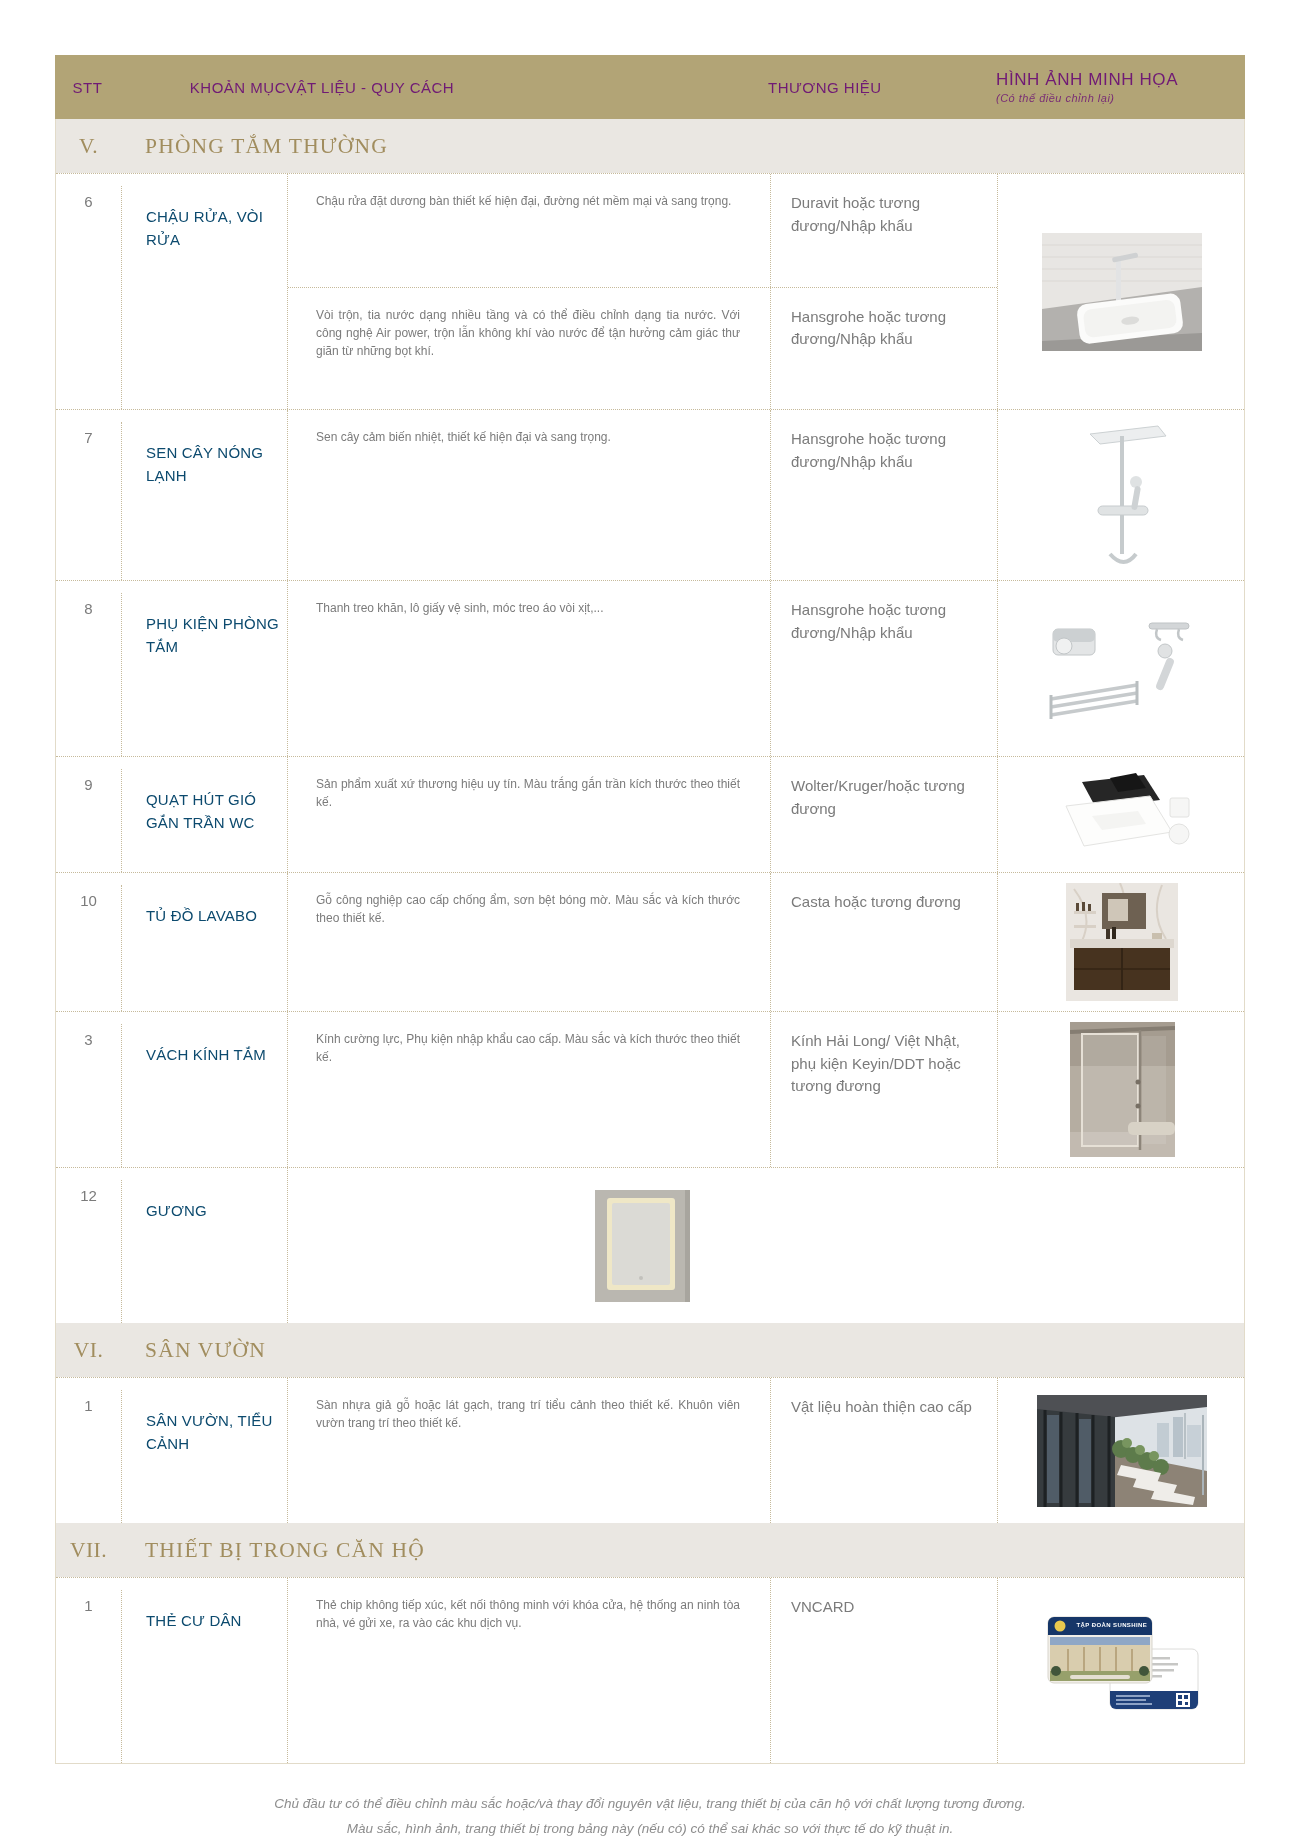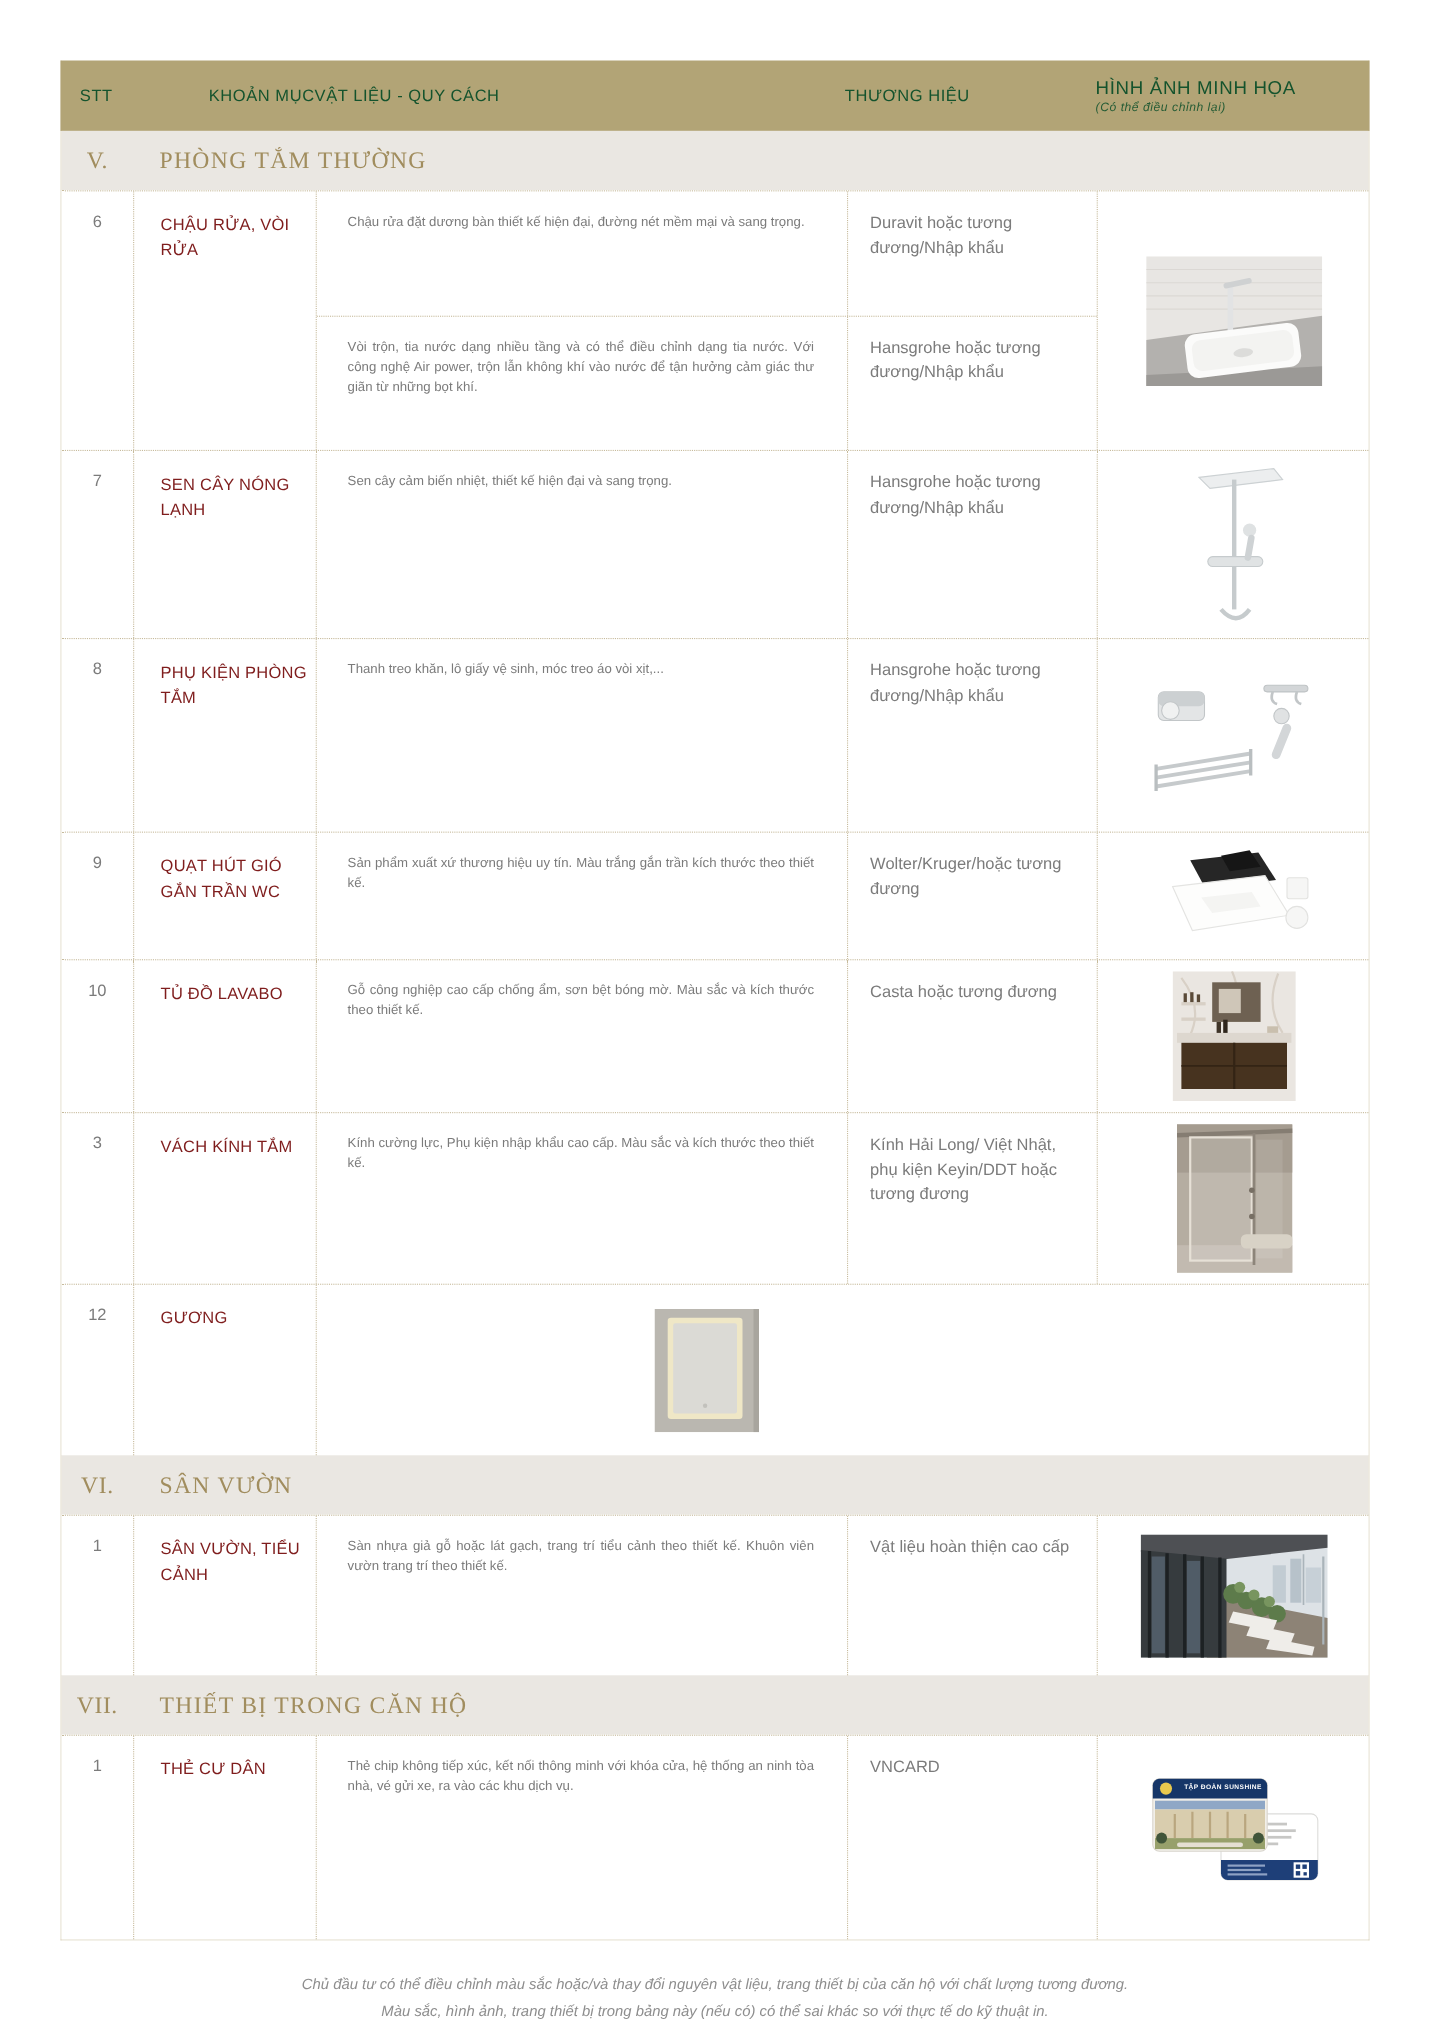--- a/index.html
+++ b/index.html
@@ -9,21 +9,21 @@
     -webkit-font-smoothing:antialiased;
   }
   .page { padding:55px 55px 0 55px; }
 
   
   .spec-table { width:1190px; border:1px solid #e2dbc9; border-top:none; box-sizing:border-box; }
 
   
   .thead {
     display:grid; grid-template-columns:65px 166px 482px 228px 249px;
-    align-items:center; background:#b2a476; color:#14532d; height:64px;
+    align-items:center; background:#b2a476; color:#701a75; height:64px;
     margin:0 -1px; 
   }
   .th { font-size:15px; letter-spacing:.5px;text-align:right; }
   .th-stt { text-align:center; }
   .th-cat { padding-left:24px; }
   .th-mat,.th-brand,.th-img { text-align:left; }
   .th-img .main { font-size:17px; letter-spacing:.6px; }
   .th-img .note { font-size:11px; font-style:italic; opacity:.88; margin-top:2px; }
 
   
@@ -35,22 +35,22 @@
   .sec-num { flex:0 0 65px; text-align:center; }
   .sec-title { padding-left:24px; letter-spacing:1.2px; }
 
   
   .row {
     display:grid; grid-template-columns:65px 166px 710px 249px;
     background:#ffffff; border-top:1px dotted #c6ba9b;
   }
   .c-stt { text-align:center; padding-top:19px; color:#7b7b7b; font-size:15px; }
   .c-cat {
-    padding:19px 8px 10px 24px; color:#7f1d1d; font-size:15px;
-    line-height:1.55; letter-spacing:.2px; border-left:1px dotted #c6ba9b;
+    padding:19px 8px 10px 24px; color:#0c4a6e; font-size:15px;
+    line-height:1.55; letter-spacing:.2px; border-left:1px dotted #c6ba9b;margin-top:12px;
   }
   .c-specs { display:flex; flex-direction:column; border-left:1px dotted #c6ba9b; }
   .spec { flex:1 1 auto; display:grid; grid-template-columns:482px 228px; }
   .spec + .spec { border-top:1px dotted #c6ba9b; }
   .spec-mat {
     padding:18px 30px 14px 28px; color:#7b7b7b; font-size:12px;
     line-height:1.5; text-align:justify;
   }
   .spec-brand {
     padding:18px 12px 14px 20px; color:#7b7b7b; font-size:15px;

